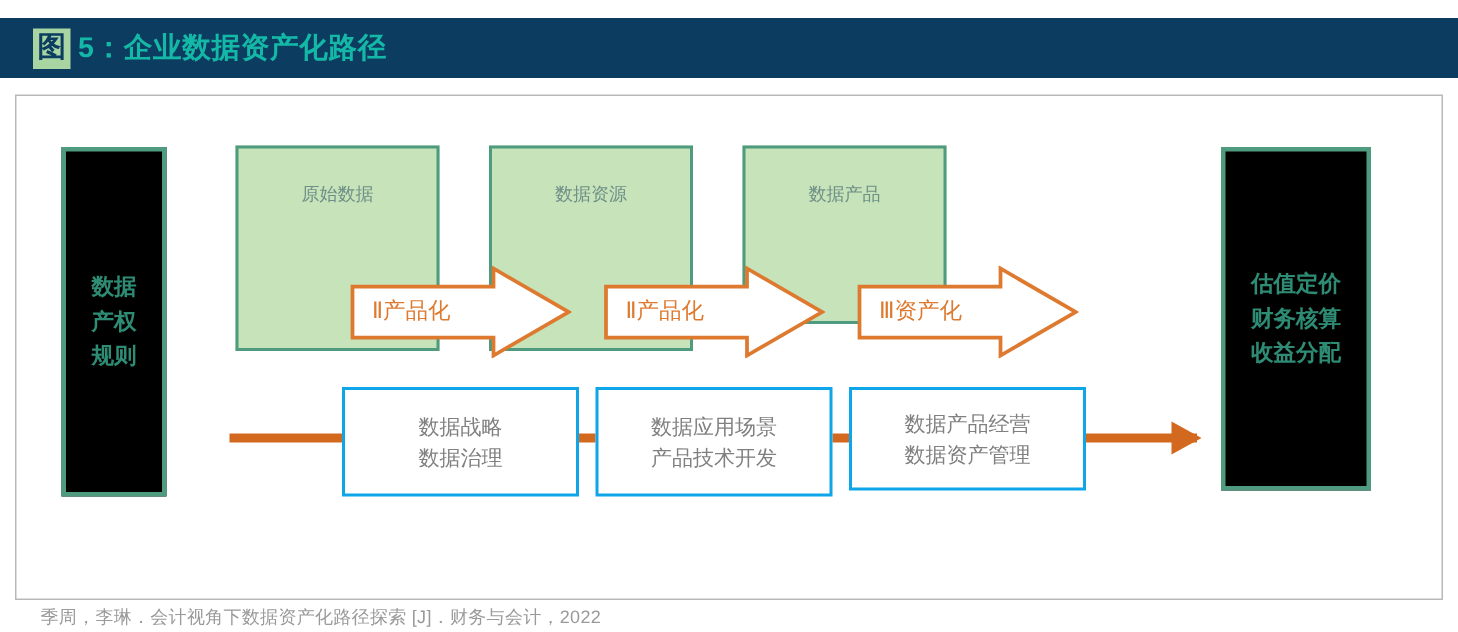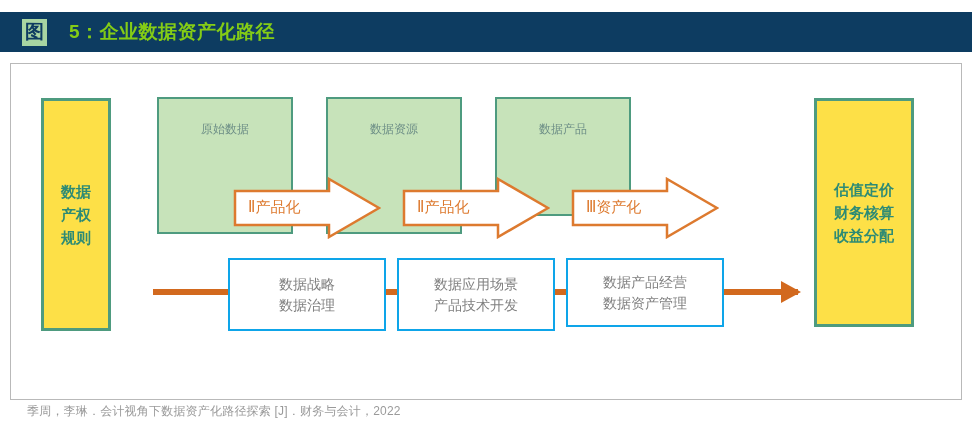--- a/index.html
+++ b/index.html
@@ -5,29 +5,29 @@
   html,body{margin:0;padding:0;background:#ffffff;}
   body{width:972px;height:421px;position:relative;overflow:hidden;
        font-family:"Liberation Sans","DejaVu Sans",sans-serif;}
 
   
   #title-bar{position:absolute;left:0;top:12px;width:972px;height:40px;
              background:#0d3c61;display:flex;align-items:center;}
   #fig-badge{margin-left:22px;background:#a8d5a2;color:#0d3c61;
              font-size:19px;font-weight:bold;line-height:1;
              padding:3px 3px 5px 3px;}
-  #title-text{margin-left:22px;color:#84cc16;font-size:19px;font-weight:bold;
+  #title-text{margin-left:5px;color:#14b8a6;font-size:19px;font-weight:bold;
               letter-spacing:.5px;}
 
   
   #panel{position:absolute;left:10px;top:63px;width:952px;height:337px;
          background:#ffffff;border:1px solid #b9b9b9;box-sizing:border-box;}
 
   
-  .tealbox{position:absolute;box-sizing:border-box;background:#fde047;
+  .tealbox{position:absolute;box-sizing:border-box;background:#000000;
            border:3px solid #4e9b7f;display:flex;align-items:center;
            justify-content:center;text-align:center;
            color:#2e8b74;font-weight:bold;font-size:15px;line-height:1.55;}
   .greenbox{position:absolute;box-sizing:border-box;background:#c7e3ba;
             border:2px solid #4e9b7f;color:#6e8f87;font-size:12px;
             text-align:center;padding-top:22px;}
   .whitebox{position:absolute;box-sizing:border-box;background:#ffffff;
             border:2px solid #0ea5e9;color:#808080;font-size:14px;
             line-height:1.5;display:flex;align-items:center;
             justify-content:center;text-align:center;z-index:6;}

